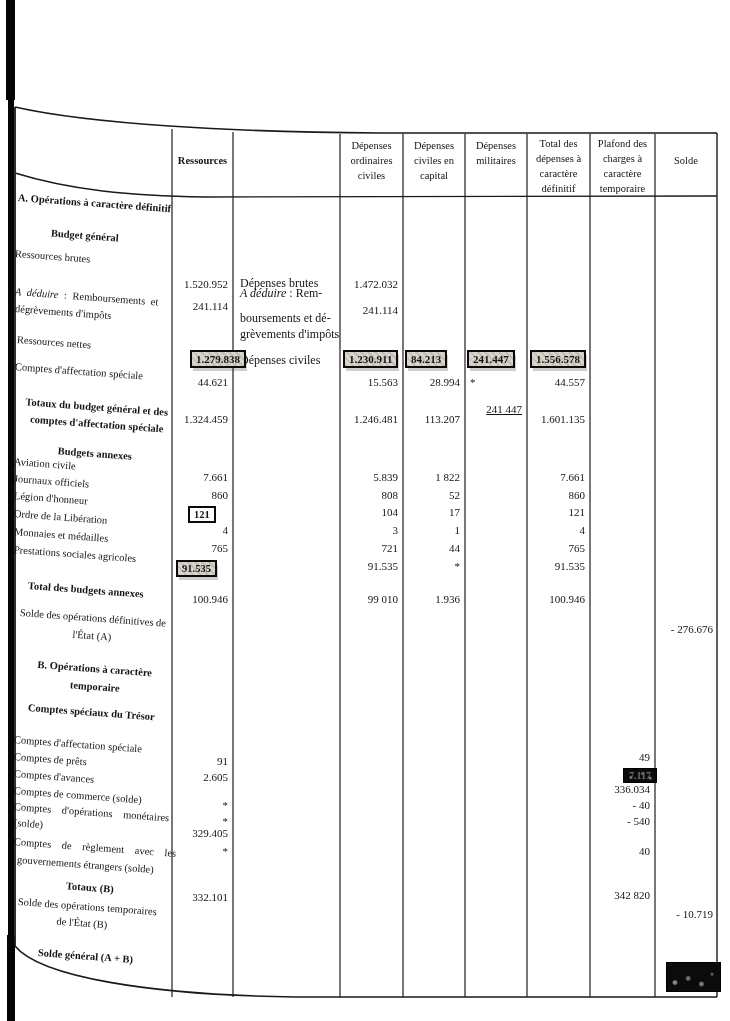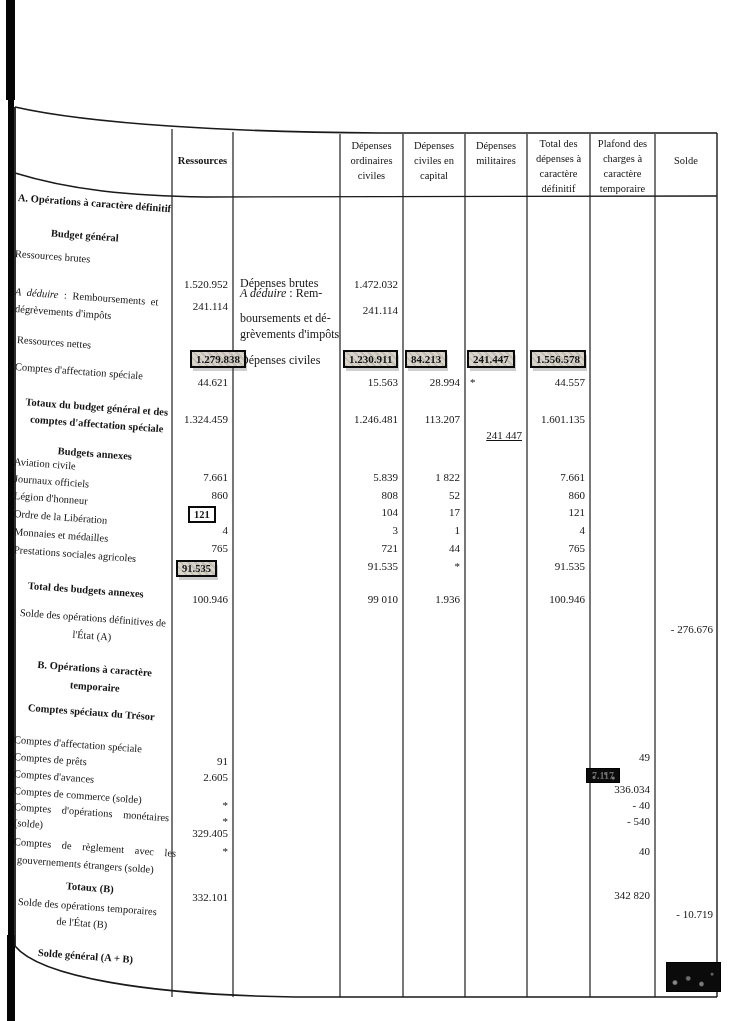--- a/index.html
+++ b/index.html
@@ -156,35 +156,35 @@
   <div class="abs num" style="left:406px;top:471px;width:54px;">1 822</div>
   <div class="abs num" style="left:406px;top:489px;width:54px;">52</div>
   <div class="abs num" style="left:406px;top:506px;width:54px;">17</div>
   <div class="abs num" style="left:406px;top:524px;width:54px;">1</div>
   <div class="abs num" style="left:406px;top:542px;width:54px;">44</div>
   <div class="abs num" style="left:406px;top:560px;width:54px;">*</div>
   <div class="abs num" style="left:406px;top:593px;width:54px;">1.936</div>
 
   <div class="abs" style="left:467px;top:349px;text-decoration:underline;"><span class="bx hl" style="font-size:11px;">241.447</span></div>
   <div class="abs" style="left:470px;top:376px;font-size:11px;">*</div>
-  <div class="abs num" style="left:468px;top:429px;width:54px;text-decoration:underline;">241 447</div>
+  <div class="abs num" style="left:468px;top:403px;width:54px;text-decoration:underline;">241 447</div>
 
   <div class="abs" style="left:530px;top:349px;"><span class="bx hl" style="font-size:11px;">1.556.578</span></div>
   <div class="abs num" style="left:530px;top:376px;width:55px;">44.557</div>
   <div class="abs num" style="left:530px;top:413px;width:55px;">1.601.135</div>
   <div class="abs num" style="left:530px;top:471px;width:55px;">7.661</div>
   <div class="abs num" style="left:530px;top:489px;width:55px;">860</div>
   <div class="abs num" style="left:530px;top:506px;width:55px;">121</div>
   <div class="abs num" style="left:530px;top:524px;width:55px;">4</div>
   <div class="abs num" style="left:530px;top:542px;width:55px;">765</div>
   <div class="abs num" style="left:530px;top:560px;width:55px;">91.535</div>
   <div class="abs num" style="left:530px;top:593px;width:55px;">100.946</div>
 
   <div class="abs num" style="left:592px;top:751px;width:58px;">49</div>
-  <div class="abs" style="left:586px;top:765px;text-align:center;"><span class="dark" style="font-size:10px;">7.117</span></div>
+  <div class="abs" style="left:623px;top:765px;text-align:center;"><span class="dark" style="font-size:10px;">7.117</span></div>
   <div class="abs num" style="left:592px;top:783px;width:58px;">336.034</div>
   <div class="abs num" style="left:592px;top:799px;width:58px;">- 40</div>
   <div class="abs num" style="left:592px;top:815px;width:58px;">- 540</div>
   <div class="abs num" style="left:592px;top:845px;width:58px;">40</div>
   <div class="abs num" style="left:592px;top:889px;width:58px;">342 820</div>
 
   <div class="abs num" style="left:658px;top:623px;width:55px;">- 276.676</div>
   <div class="abs num" style="left:658px;top:908px;width:55px;">- 10.719</div>
   <div class="redact" style="left:666px;top:962px;width:53px;height:28px;"></div>
 

